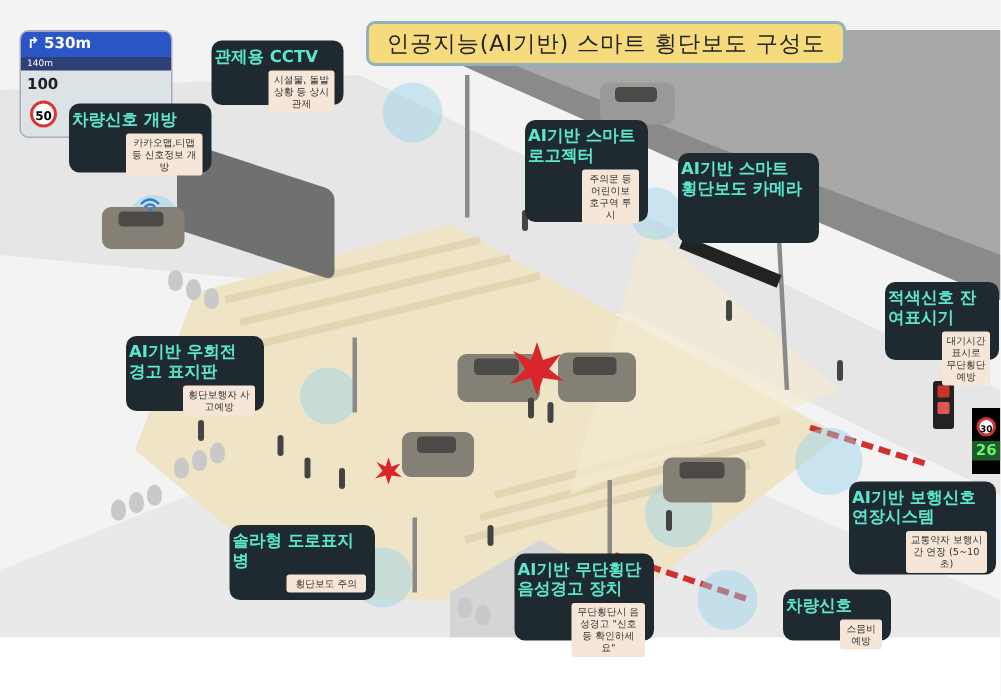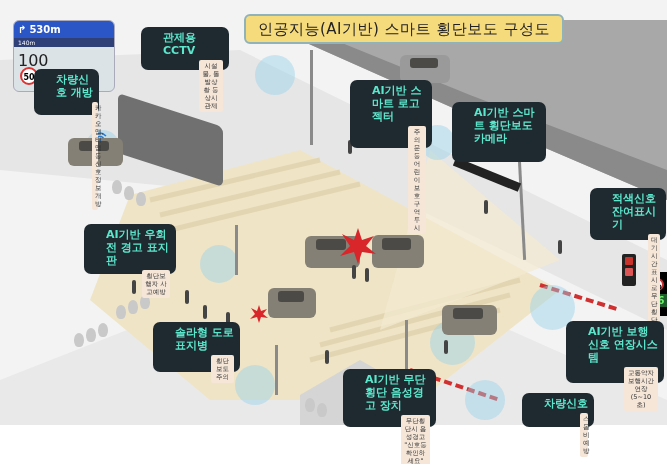--- a/index.html
+++ b/index.html
@@ -1,20 +1,20 @@
 <!DOCTYPE html>
 <html><head>
 <meta charset="utf-8">
 <style>
   html,body{margin:0;padding:0;}
   body{width:667px;height:464px;overflow:hidden;background:#ffffff;font-family:"DejaVu Sans",sans-serif;position:relative;}
   .scene{position:absolute;left:0;top:0;width:667px;height:425px;overflow:hidden;background:#f3f3f3;}
   .abs{position:absolute;}
   .title-box{position:absolute;left:244px;top:14px;width:320px;height:30px;background:#f6db7d;border:2px solid #8fb3b8;border-radius:6px;box-sizing:border-box;display:flex;align-items:center;justify-content:center;font-size:15px;color:#222;letter-spacing:0.5px;}
-  .callout{position:absolute;background:#1f2a30;border-radius:7px;padding:4px 6px 5px 22px;box-sizing:border-box;color:#4fe0c5;}
+  .callout{position:absolute;background:#1f2a30;border-radius:7px;padding:4px 6px 5px 2px;box-sizing:border-box;color:#4fe0c5;}
   .callout .ct{font-weight:bold;font-size:11px;line-height:13px;color:#5ce6cc;}
   .callout .cs{margin-top:3px;background:#f5e6d8;color:#333;font-size:6.5px;line-height:8px;text-align:center;padding:2px 3px;border-radius:2px;margin-left:36px;}
   .glow{position:absolute;border-radius:50%;background:rgba(150,210,235,0.45);}
   .car{position:absolute;background:#858075;border-radius:6px;}
   .car::after{content:"";position:absolute;left:20%;top:10%;width:55%;height:35%;background:#4b4a46;border-radius:3px;}
   .person{position:absolute;width:4px;height:14px;background:#444;border-radius:2px;}
   .tree{position:absolute;width:10px;height:14px;background:#c9c9c9;border-radius:50% 50% 45% 45%;}
   .pole{position:absolute;width:3px;background:#8a8a8a;}
 </style>
 </head>
@@ -118,34 +118,34 @@
   <div class="abs" style="left:452px;top:170px;width:70px;height:9px;background:#222;transform:rotate(22deg)"></div>
 
   <div class="abs" style="left:13px;top:20px;width:100px;height:70px;background:#dce3e6;border-radius:6px;overflow:hidden;border:1px solid #aab">
     <div style="background:#2a56c6;color:#fff;height:17px;display:flex;align-items:center;padding-left:4px;font-size:10px;font-weight:bold">
       <span style="margin-right:3px">↱</span>
       <span>530m</span>
     </div>
     <div style="background:#2f3f78;color:#fff;height:9px;font-size:6px;padding-left:4px;line-height:9px">
       <span>140m</span>
     </div>
-    <div style="position:absolute;left:4px;top:30px;font-size:16px;font-weight:normal;color:#222">100</div>
+    <div style="position:absolute;left:4px;top:30px;font-size:10px;font-weight:bold;color:#222">100</div>
     <div style="position:absolute;left:6px;top:46px;width:18px;height:18px;border:2px solid #d33;border-radius:50%;background:#fff;font-size:8px;font-weight:bold;text-align:center;line-height:18px;box-sizing:border-box">50</div>
   </div>
 
   <svg class="abs" style="left:92px;top:130px" width="16" height="12">
     <path d="M2 6 Q8 0 14 6" stroke="#2a7ad0" stroke-width="1.5" fill="none"></path>
     <path d="M4.5 8 Q8 4.5 11.5 8" stroke="#2a7ad0" stroke-width="1.5" fill="none"></path>
     <circle cx="8" cy="10" r="1.2" fill="#2a7ad0"></circle>
   </svg>
 </div>
 
 <div class="title-box">인공지능(AI기반) 스마트 횡단보도 구성도</div>
 
-<div class="callout" style="left:34px;top:69px;width:65px;height:46px">
+<div class="callout" style="left:46px;top:69px;width:95px;height:46px">
   <div class="ct">차량신호 개방</div>
   <div class="cs">카카오맵,티맵 등 신호정보 개방</div>
 </div>
 
 <div class="callout" style="left:141px;top:27px;width:88px;height:43px">
   <div class="ct">관제용 CCTV</div>
   <div class="cs">시설물, 돌발상황 등 상시 관제</div>
 </div>
 
 <div class="callout" style="left:350px;top:80px;width:82px;height:68px">
@@ -165,21 +165,21 @@
 <div class="callout" style="left:84px;top:224px;width:92px;height:50px">
   <div class="ct">AI기반 우회전 경고 표지판</div>
   <div class="cs">횡단보행자 사고예방</div>
 </div>
 
 <div class="callout" style="left:566px;top:321px;width:98px;height:62px">
   <div class="ct">AI기반 보행신호 연장시스템</div>
   <div class="cs">교통약자 보행시간 연장 (5~10초)</div>
 </div>
 
-<div class="callout" style="left:153px;top:322px;width:87px;height:50px">
+<div class="callout" style="left:153px;top:350px;width:97px;height:50px">
   <div class="ct">솔라형 도로표지병</div>
   <div class="cs">횡단보도 주의</div>
 </div>
 
 <div class="callout" style="left:343px;top:369px;width:93px;height:58px">
   <div class="ct">AI기반 무단횡단 음성경고 장치</div>
   <div class="cs">무단횡단시 음성경고 "신호등 확인하세요"</div>
 </div>
 
 <div class="callout" style="left:522px;top:393px;width:72px;height:34px">

